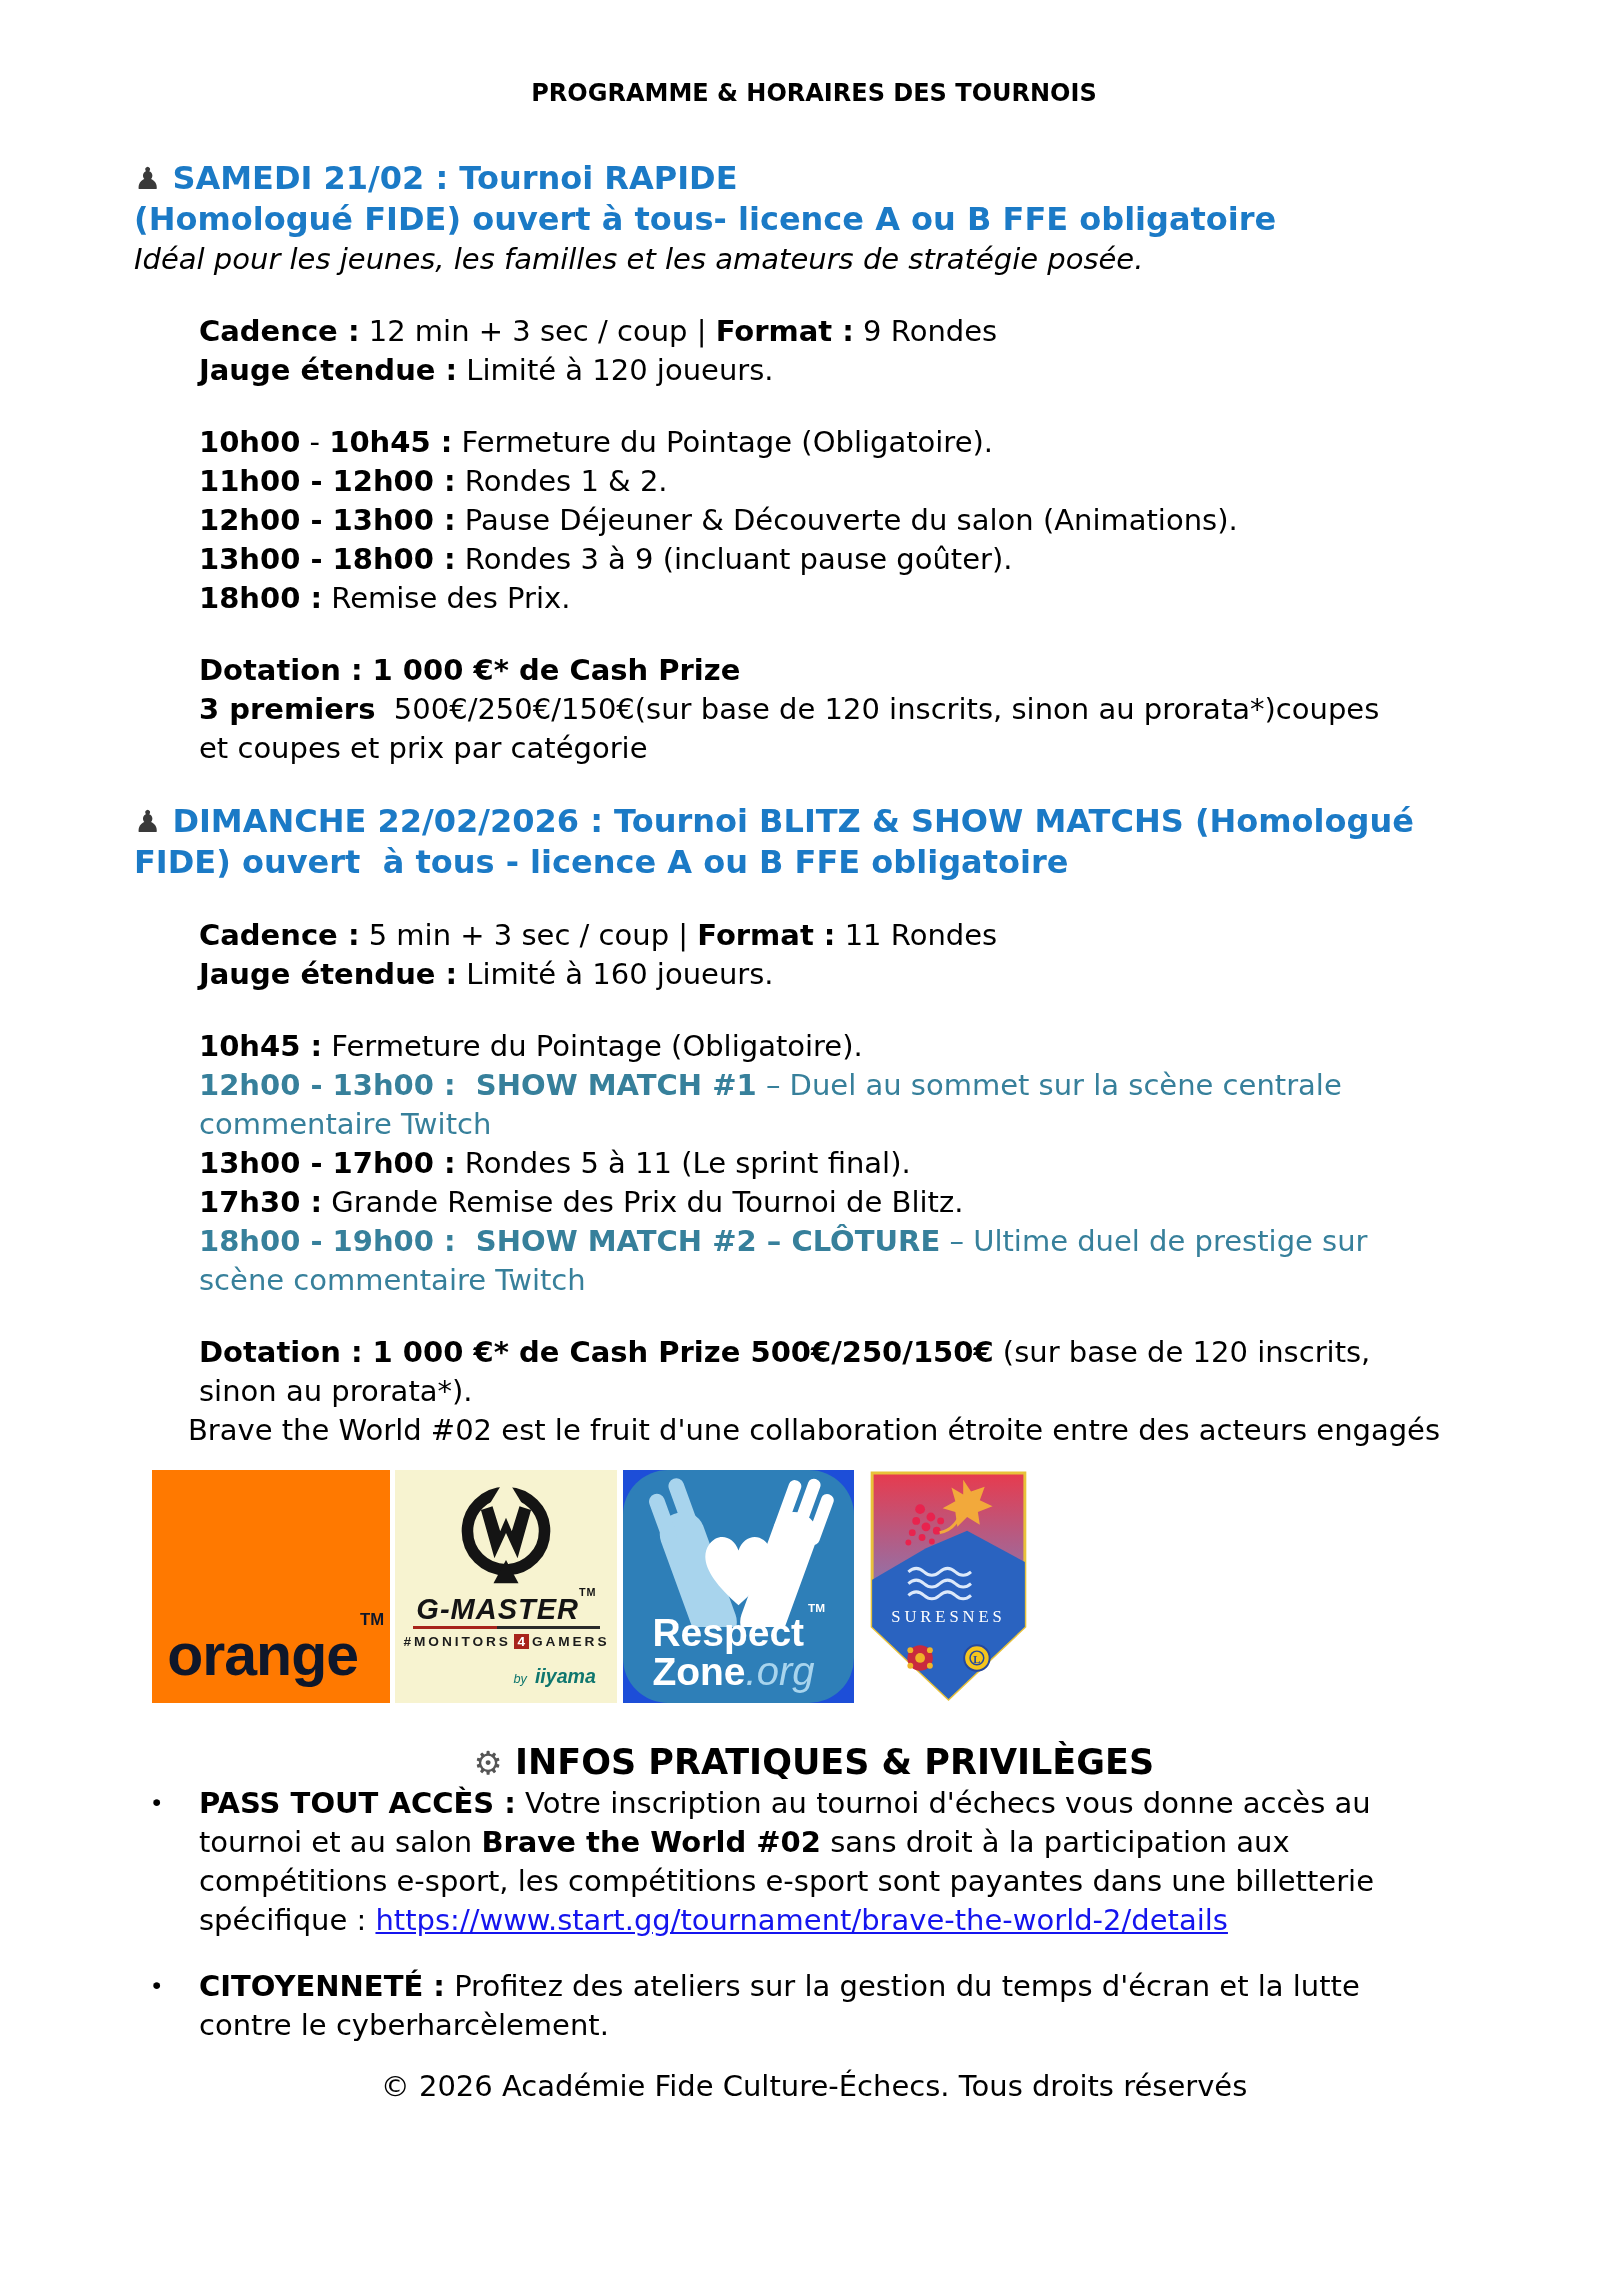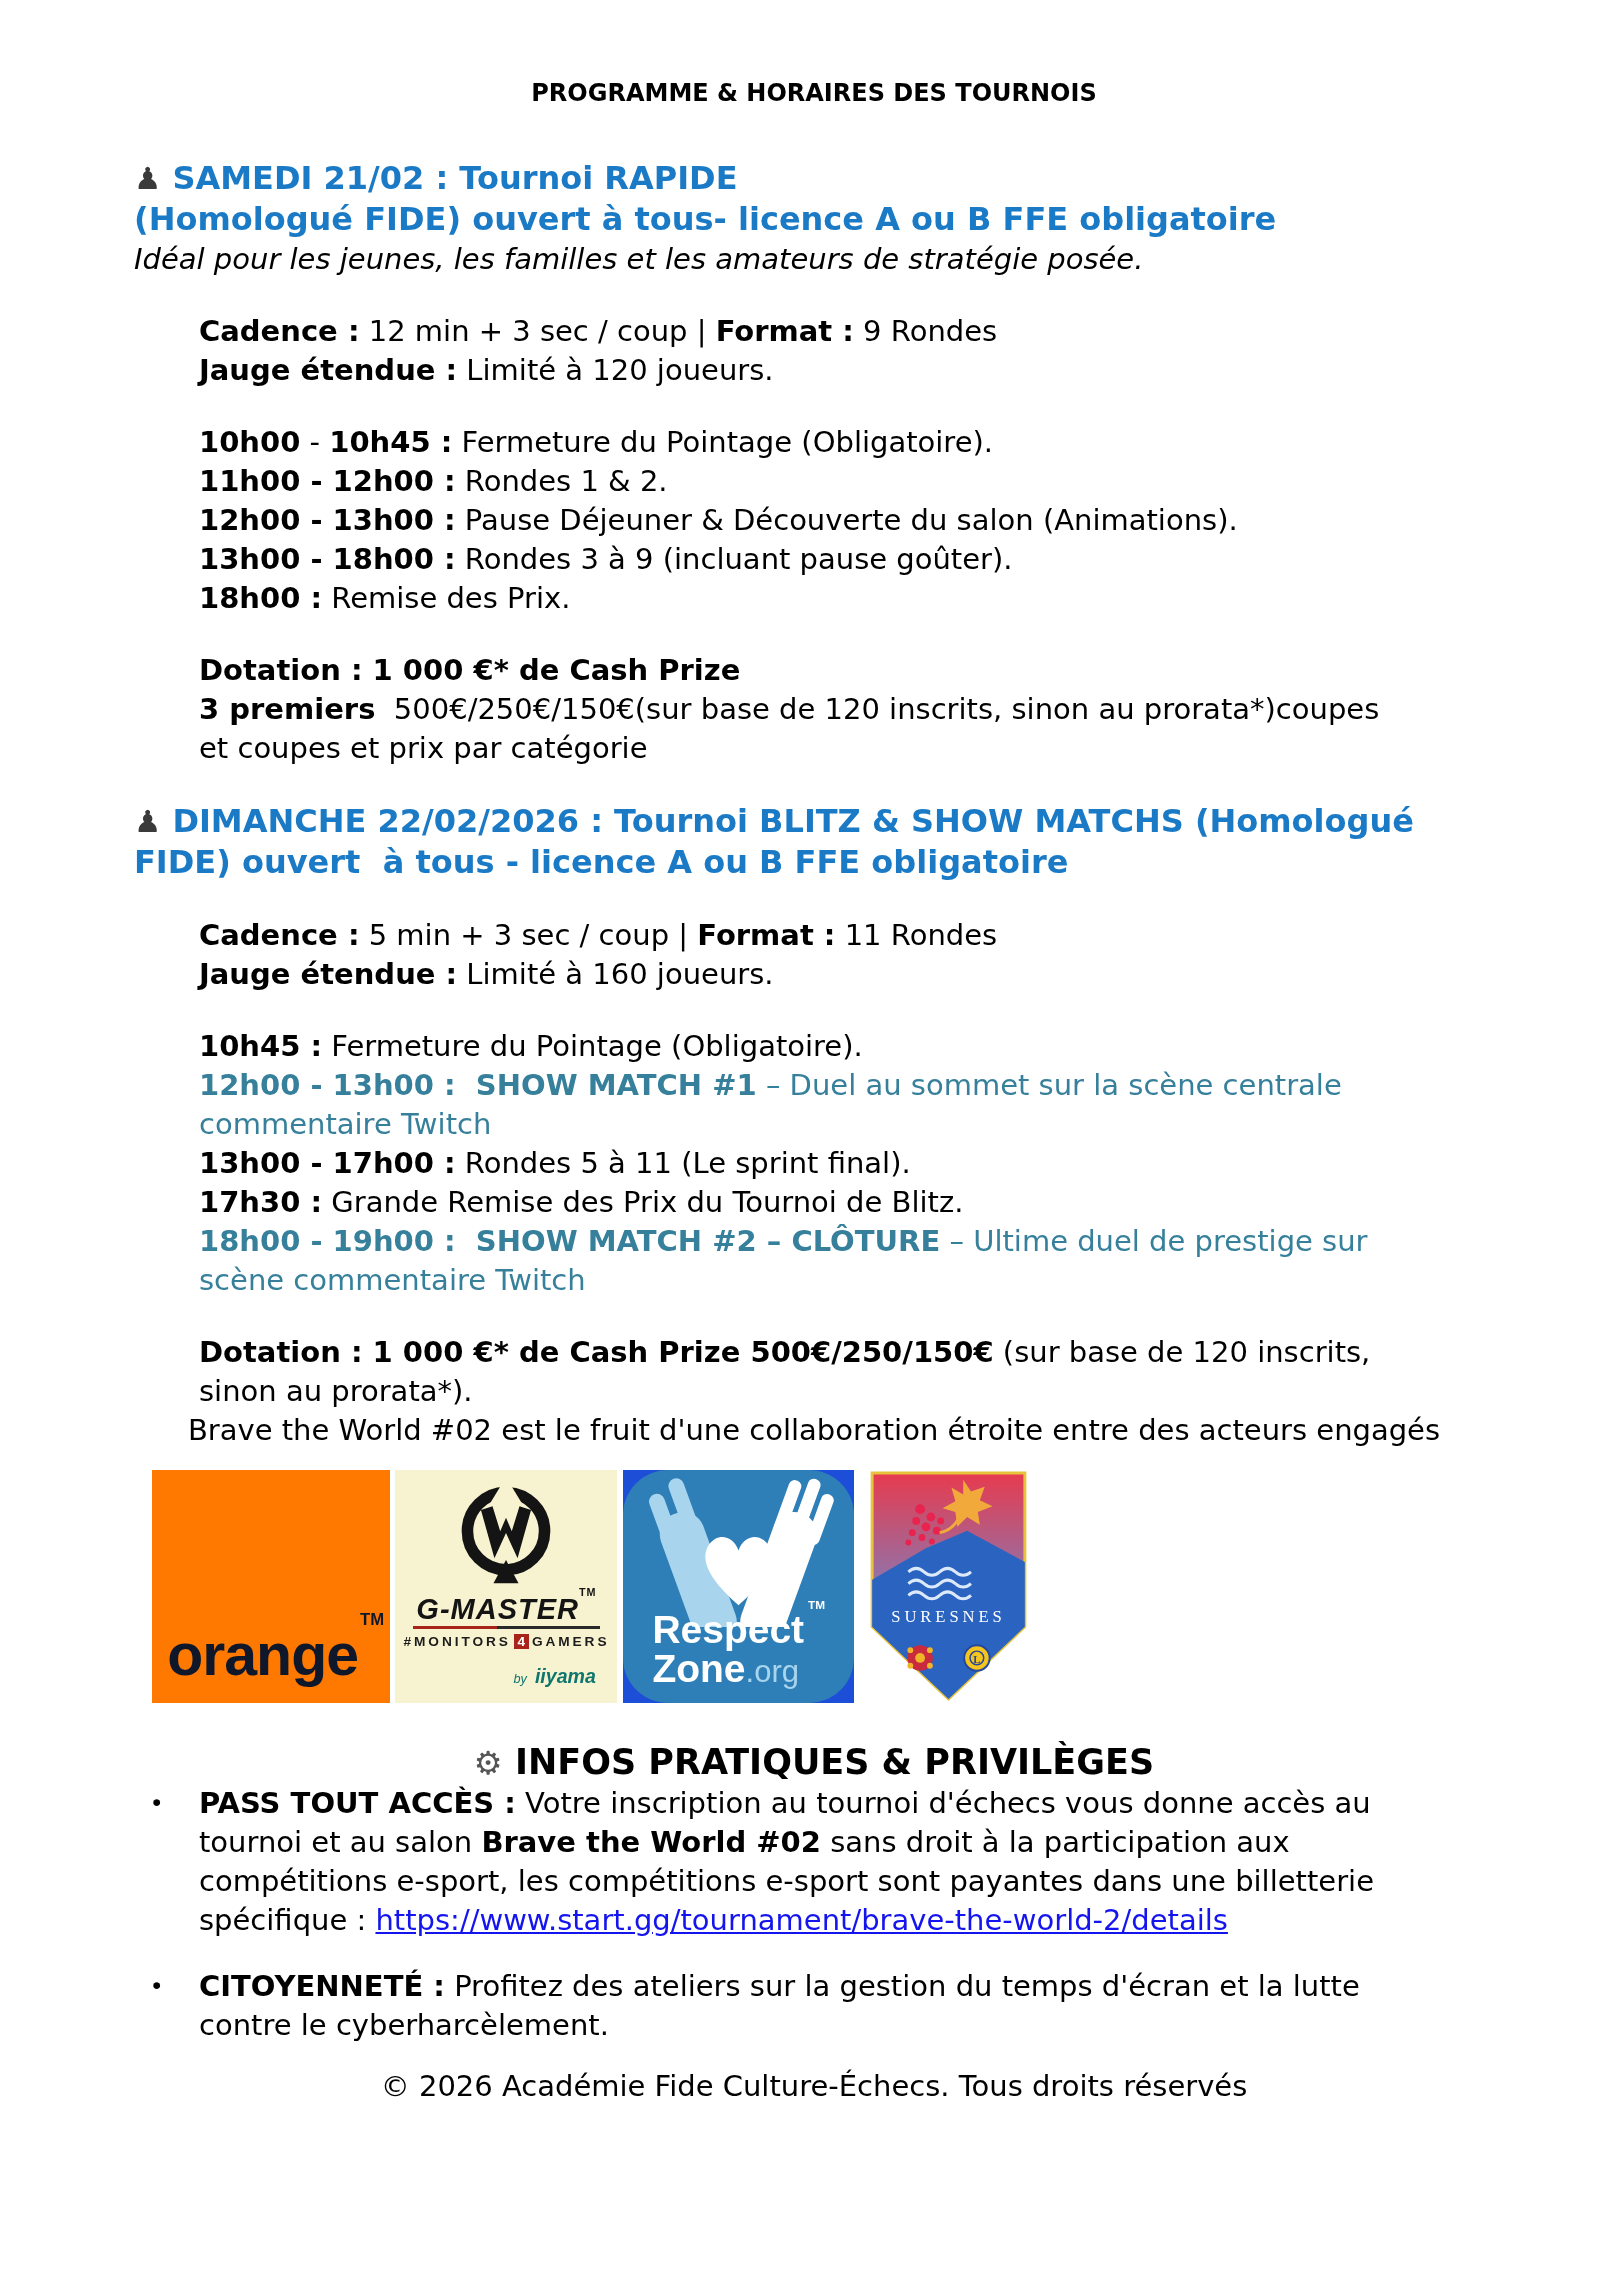--- a/index.html
+++ b/index.html
@@ -46,21 +46,21 @@
   .gm-four{background:var(--gmaster_red);color:#fff;padding:0 3.9px;letter-spacing:0;}
   .gm-by{margin-top:7.8px;text-align:right;padding-right:21.6px;font-family:"Liberation Sans",sans-serif;color:#0f766e;}
   .gm-by-word{font-size:12.7px;font-style:italic;}
   .gm-brand{font-size:19.6px;font-weight:bold;font-style:italic;letter-spacing:0;}
   .rz-tile{width:231px;background:#1d4ed8;}
   .rz-card{position:absolute;inset:0;background:var(--respect_blue);border-radius:45px;overflow:hidden;}
   .rz-hands{position:absolute;top:0;left:0;width:231px;height:157px;}
   .rz-text{position:absolute;left:29px;bottom:11.8px;color:#fff;font-family:"Liberation Sans",sans-serif;
     font-weight:bold;line-height:39px;font-size:39px;}
   .rz-text sup{font-size:11.8px;position:relative;top:-19.6px;left:3.9px;}
-  .rz-org{color:var(--respect_light);font-weight:normal;font-size:31px;}
+  .rz-org{color:var(--respect_light);font-weight:normal;font-size:40px;font-style:italic;}
   .sur-tile{width:159px;margin-left:8.8px;}
   .sur-svg{display:block;width:159px;height:233px;}
 </style>
 </head>
 <body style="--blue: #1B7AC6; --teal: #37809B; --link: #1414EE; --pawn: #3a3a3a; --gear: #555555; --orange_bg: #FF7900; --gmaster_bg: #F7F3D0; --gmaster_red: #A8241B; --respect_blue: #2E7FB8; --respect_light: #A8D4ED; --suresnes_red: #E73B4E; --suresnes_purple: #8F74AC; --suresnes_blue: #2A63C0; --suresnes_gold: #E8C23A;">
 
 <div class="page">
 
   <div>
       <div class="line title"><span class="b ">PROGRAMME &amp; HORAIRES DES TOURNOIS</span></div>

